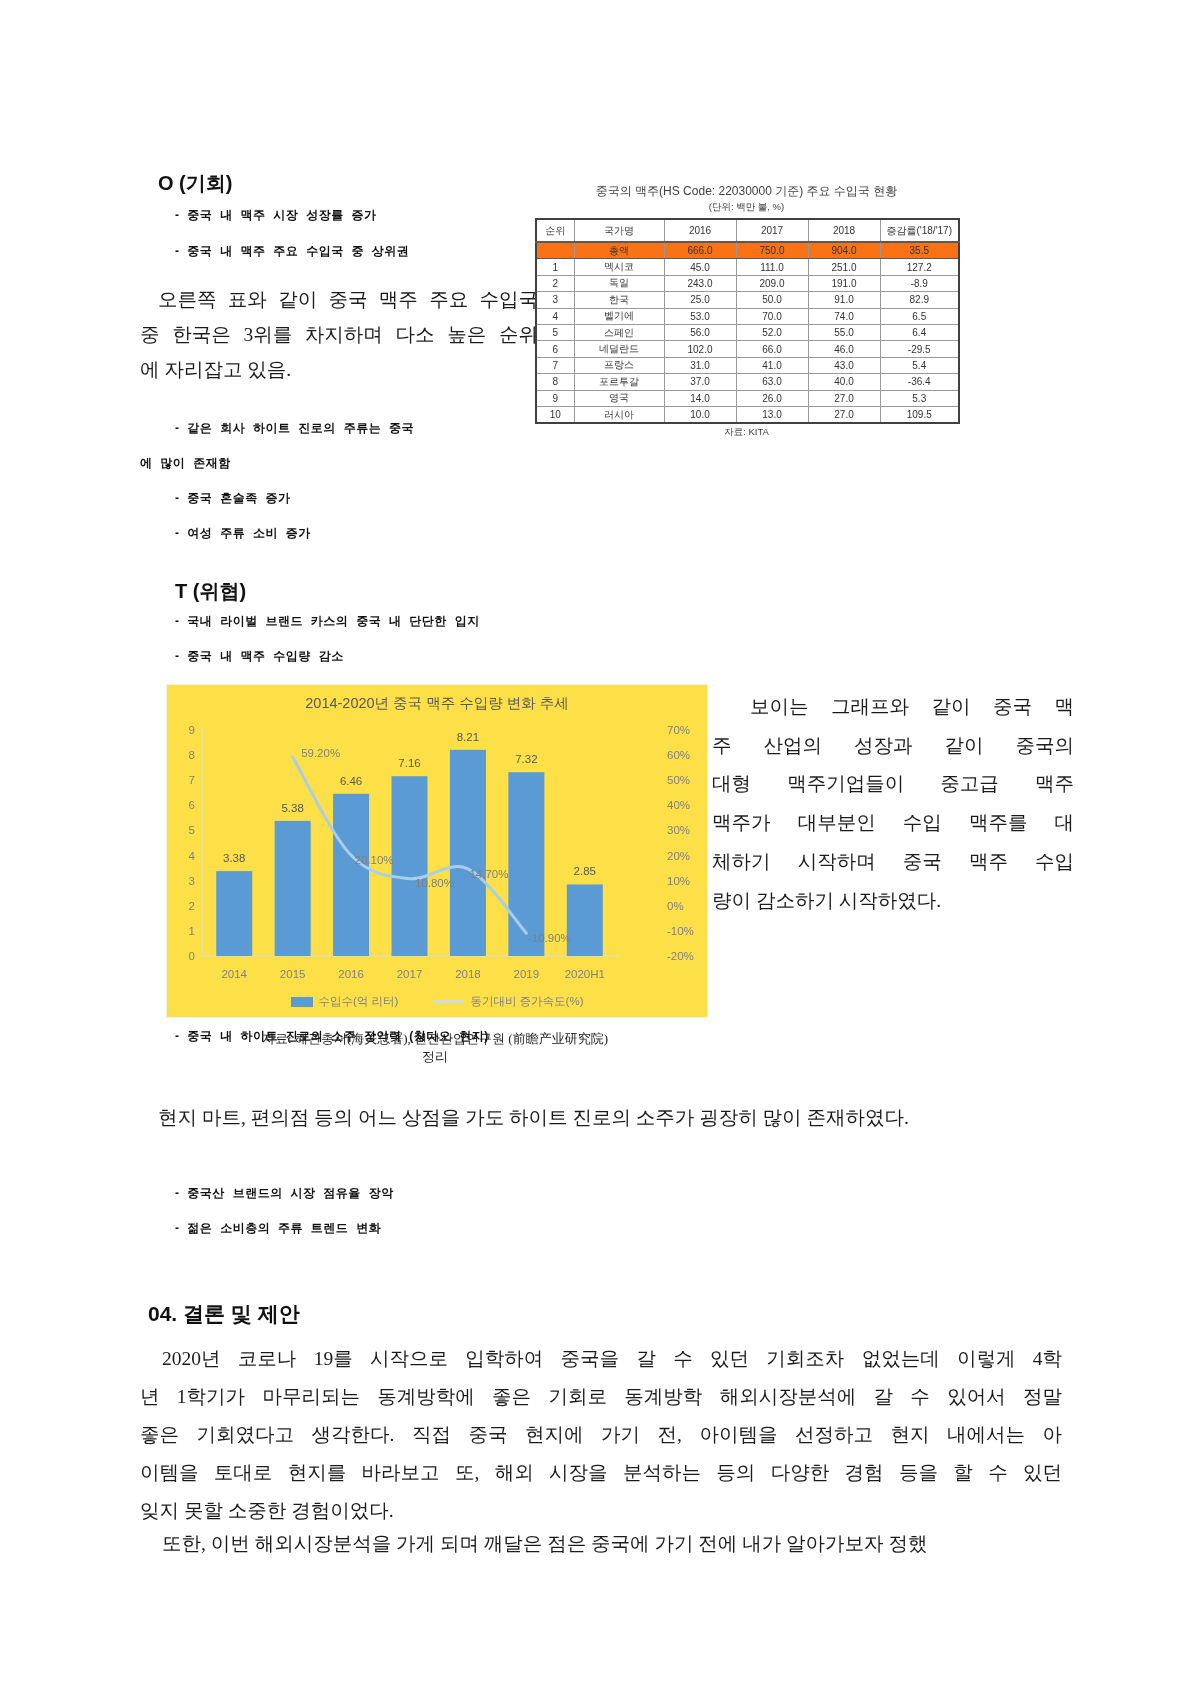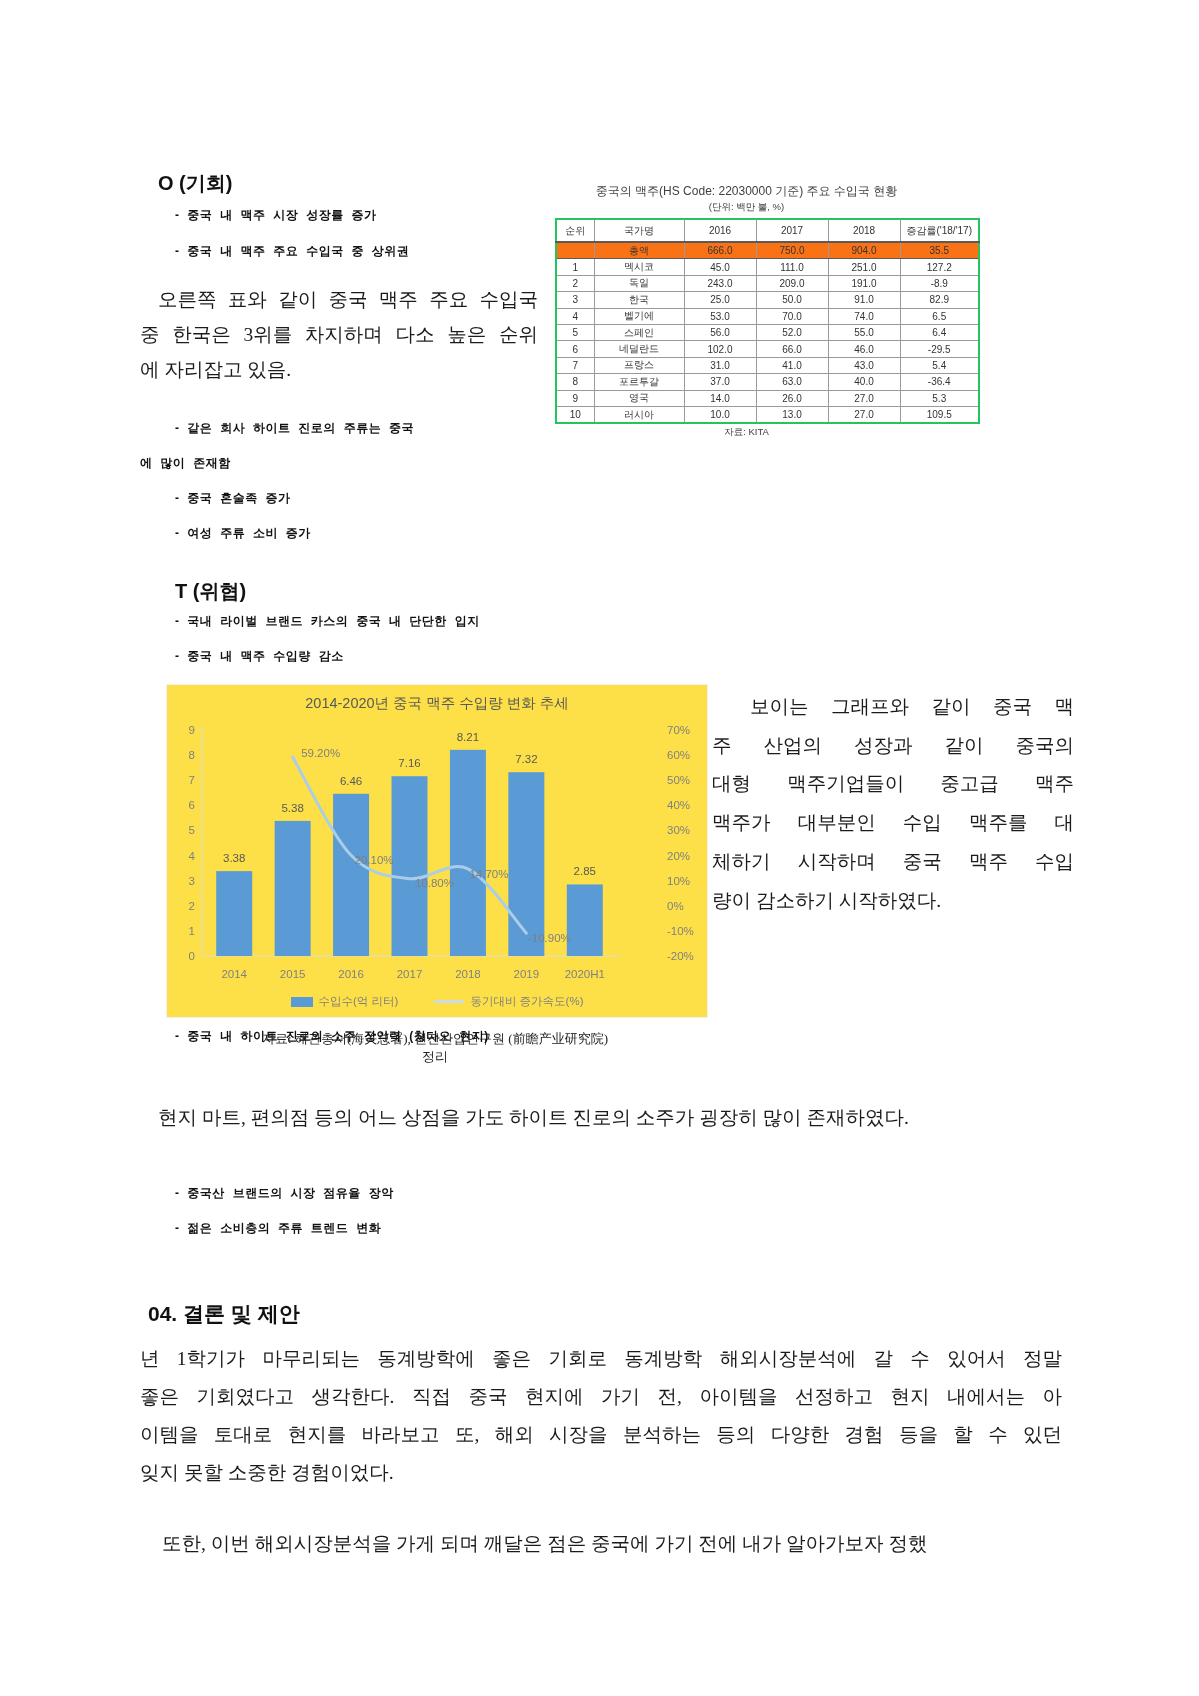--- a/index.html
+++ b/index.html
@@ -14,21 +14,21 @@
   .jline{text-align:justify;text-align-last:justify;}
   .first{text-indent:var(--indent,0px);}
   
   .tbl-title{font-family:"Liberation Sans","DejaVu Sans",sans-serif;font-size:12px;color:#404040;text-align:center;}
   .tbl-unit{font-family:"Liberation Sans","DejaVu Sans",sans-serif;font-size:9.5px;color:#404040;text-align:center;}
   table.imp{border-collapse:collapse;table-layout:fixed;width:423px;
             font-family:"Liberation Sans","DejaVu Sans",sans-serif;font-size:10px;color:#333;}
   table.imp th, table.imp td{border:1px solid #9a9a9a;text-align:center;padding:0;height:15.4px;
             overflow:hidden;white-space:nowrap;font-weight:400;}
   table.imp thead th{height:21px;border-bottom:2px solid #5a5a5a;}
-  table.imp{border:2px solid #22c55e;margin-left:20px;}
+  table.imp{border:2px solid #404040;}
   table.imp tr.total td{background:#f97316;border-top:2px solid #5a5a5a;border-bottom:1.5px solid #5a5a5a;}
   .tbl-src{font-family:"Liberation Sans","DejaVu Sans",sans-serif;font-size:9.5px;color:#404040;text-align:center;}
   
   .chart-box{border:1px solid #f0f0f0;background:#fde047;}
   .chart-title{font-family:"Liberation Sans","DejaVu Sans",sans-serif;font-size:14.5px;color:#595959;
                text-align:center;padding-top:9px;height:22px;}
   .legend{display:flex;justify-content:center;align-items:center;gap:36px;
           font-family:"Liberation Sans","DejaVu Sans",sans-serif;font-size:11.5px;color:#7f7f7f;margin-top:2px;}
   .legend .item{display:flex;align-items:center;gap:6px;}
   .legend .sw-bar{width:22px;height:10px;}
@@ -251,20 +251,21 @@
     </div>
 
   <div class="abs bullet" style="left:175px;top:1028px;">- 중국 내 하이트 진로의 소주 장악력 (칭다오 현지)</div>
   <div class="abs serifline" style="left:158px;top:1104px;width:910px;">현지 마트, 편의점 등의 어느 상점을 가도 하이트 진로의 소주가 굉장히 많이 존재하였다.</div>
 
   <div class="abs bullet" style="left:175px;top:1185px;">- 중국산 브랜드의 시장 점유율 장악</div>
   <div class="abs bullet" style="left:175px;top:1220px;">- 젊은 소비층의 주류 트렌드 변화</div>
 
   <div class="abs h-label" style="left:148px;top:1300px;font-size:21px;">04. 결론 및 제안</div>
   <div class="abs serifline" style="left:140px;top:1340px;width:922px;line-height:38px;--indent:22px;">
+      <div class="tline jline first">2020년 코로나 19를 시작으로 입학하여 중국을 갈 수 있던 기회조차 없었는데 이렇게 4학</div>
       <div class="tline jline">년 1학기가 마무리되는 동계방학에 좋은 기회로 동계방학 해외시장분석에 갈 수 있어서 정말</div>
       <div class="tline jline">좋은 기회였다고 생각한다. 직접 중국 현지에 가기 전, 아이템을 선정하고 현지 내에서는 아</div>
       <div class="tline jline">이템을 토대로 현지를 바라보고 또, 해외 시장을 분석하는 등의 다양한 경험 등을 할 수 있던</div>
       <div class="tline">잊지 못할 소중한 경험이었다.</div>
     </div>
   <div class="abs serifline" style="left:140px;top:1530px;width:922px;text-indent:22px;">또한, 이번 해외시장분석을 가게 되며 깨달은 점은 중국에 가기 전에 내가 알아가보자 정했</div>
 
 </div>
 
 </body></html>

